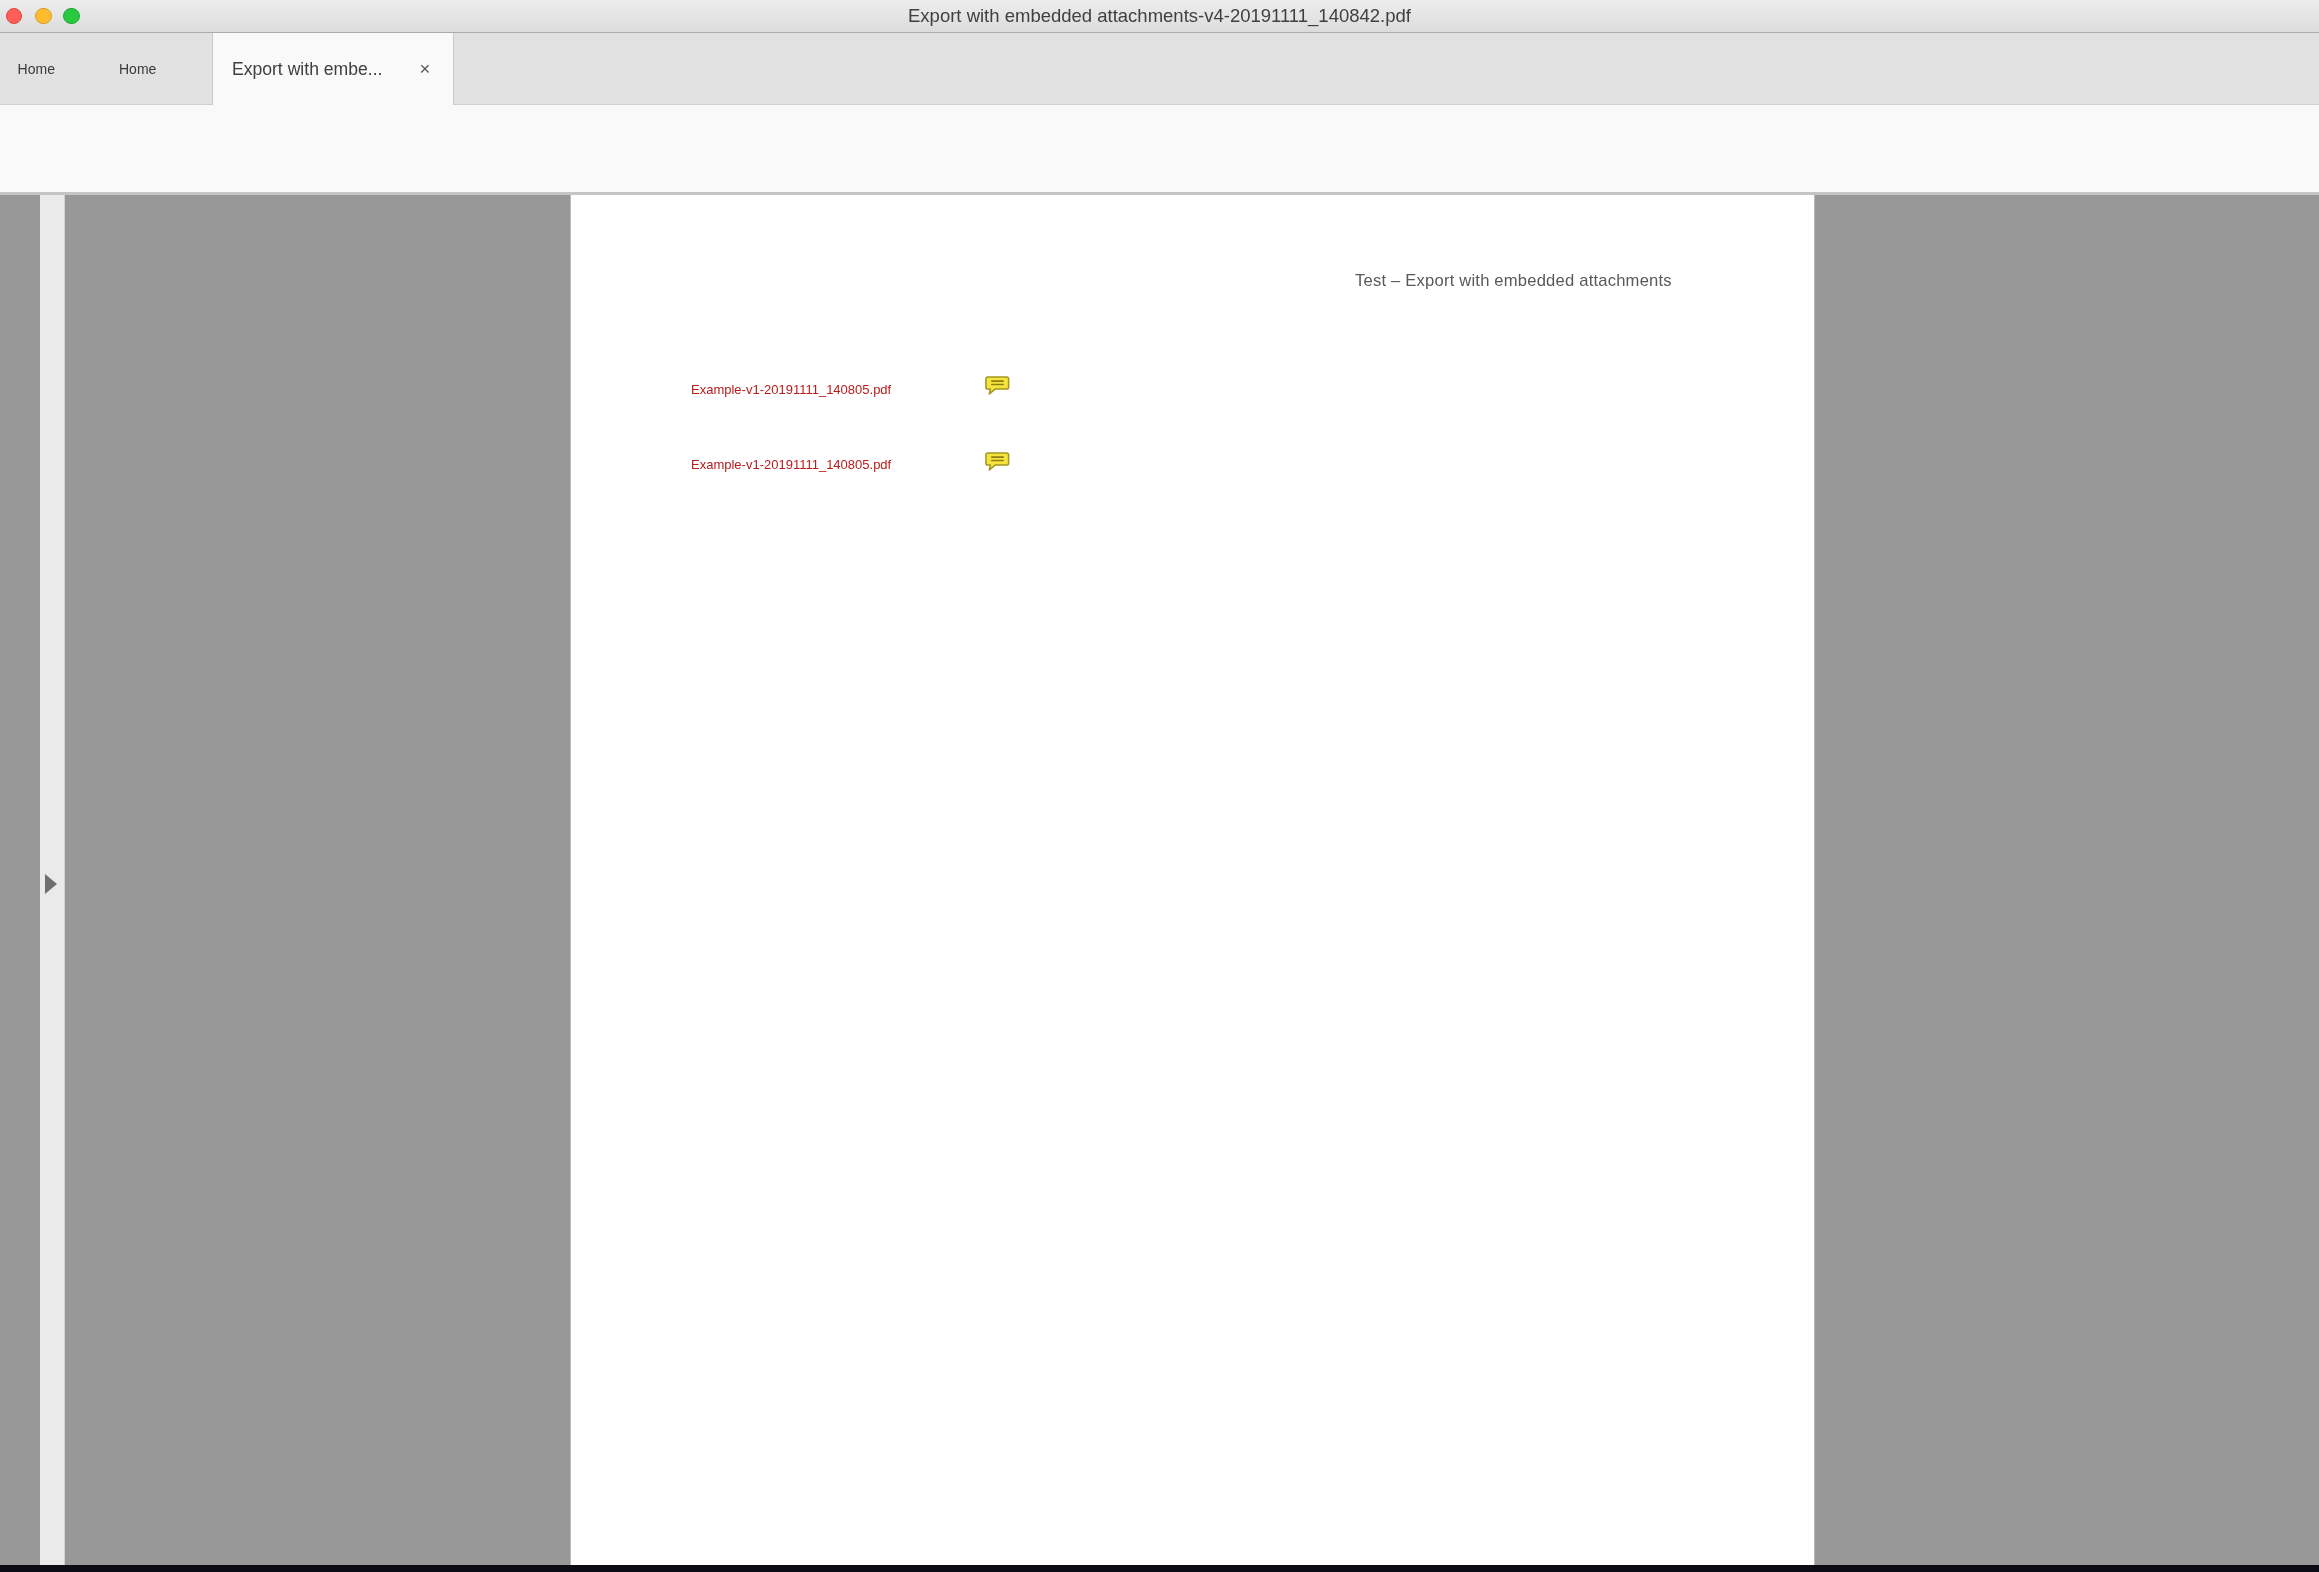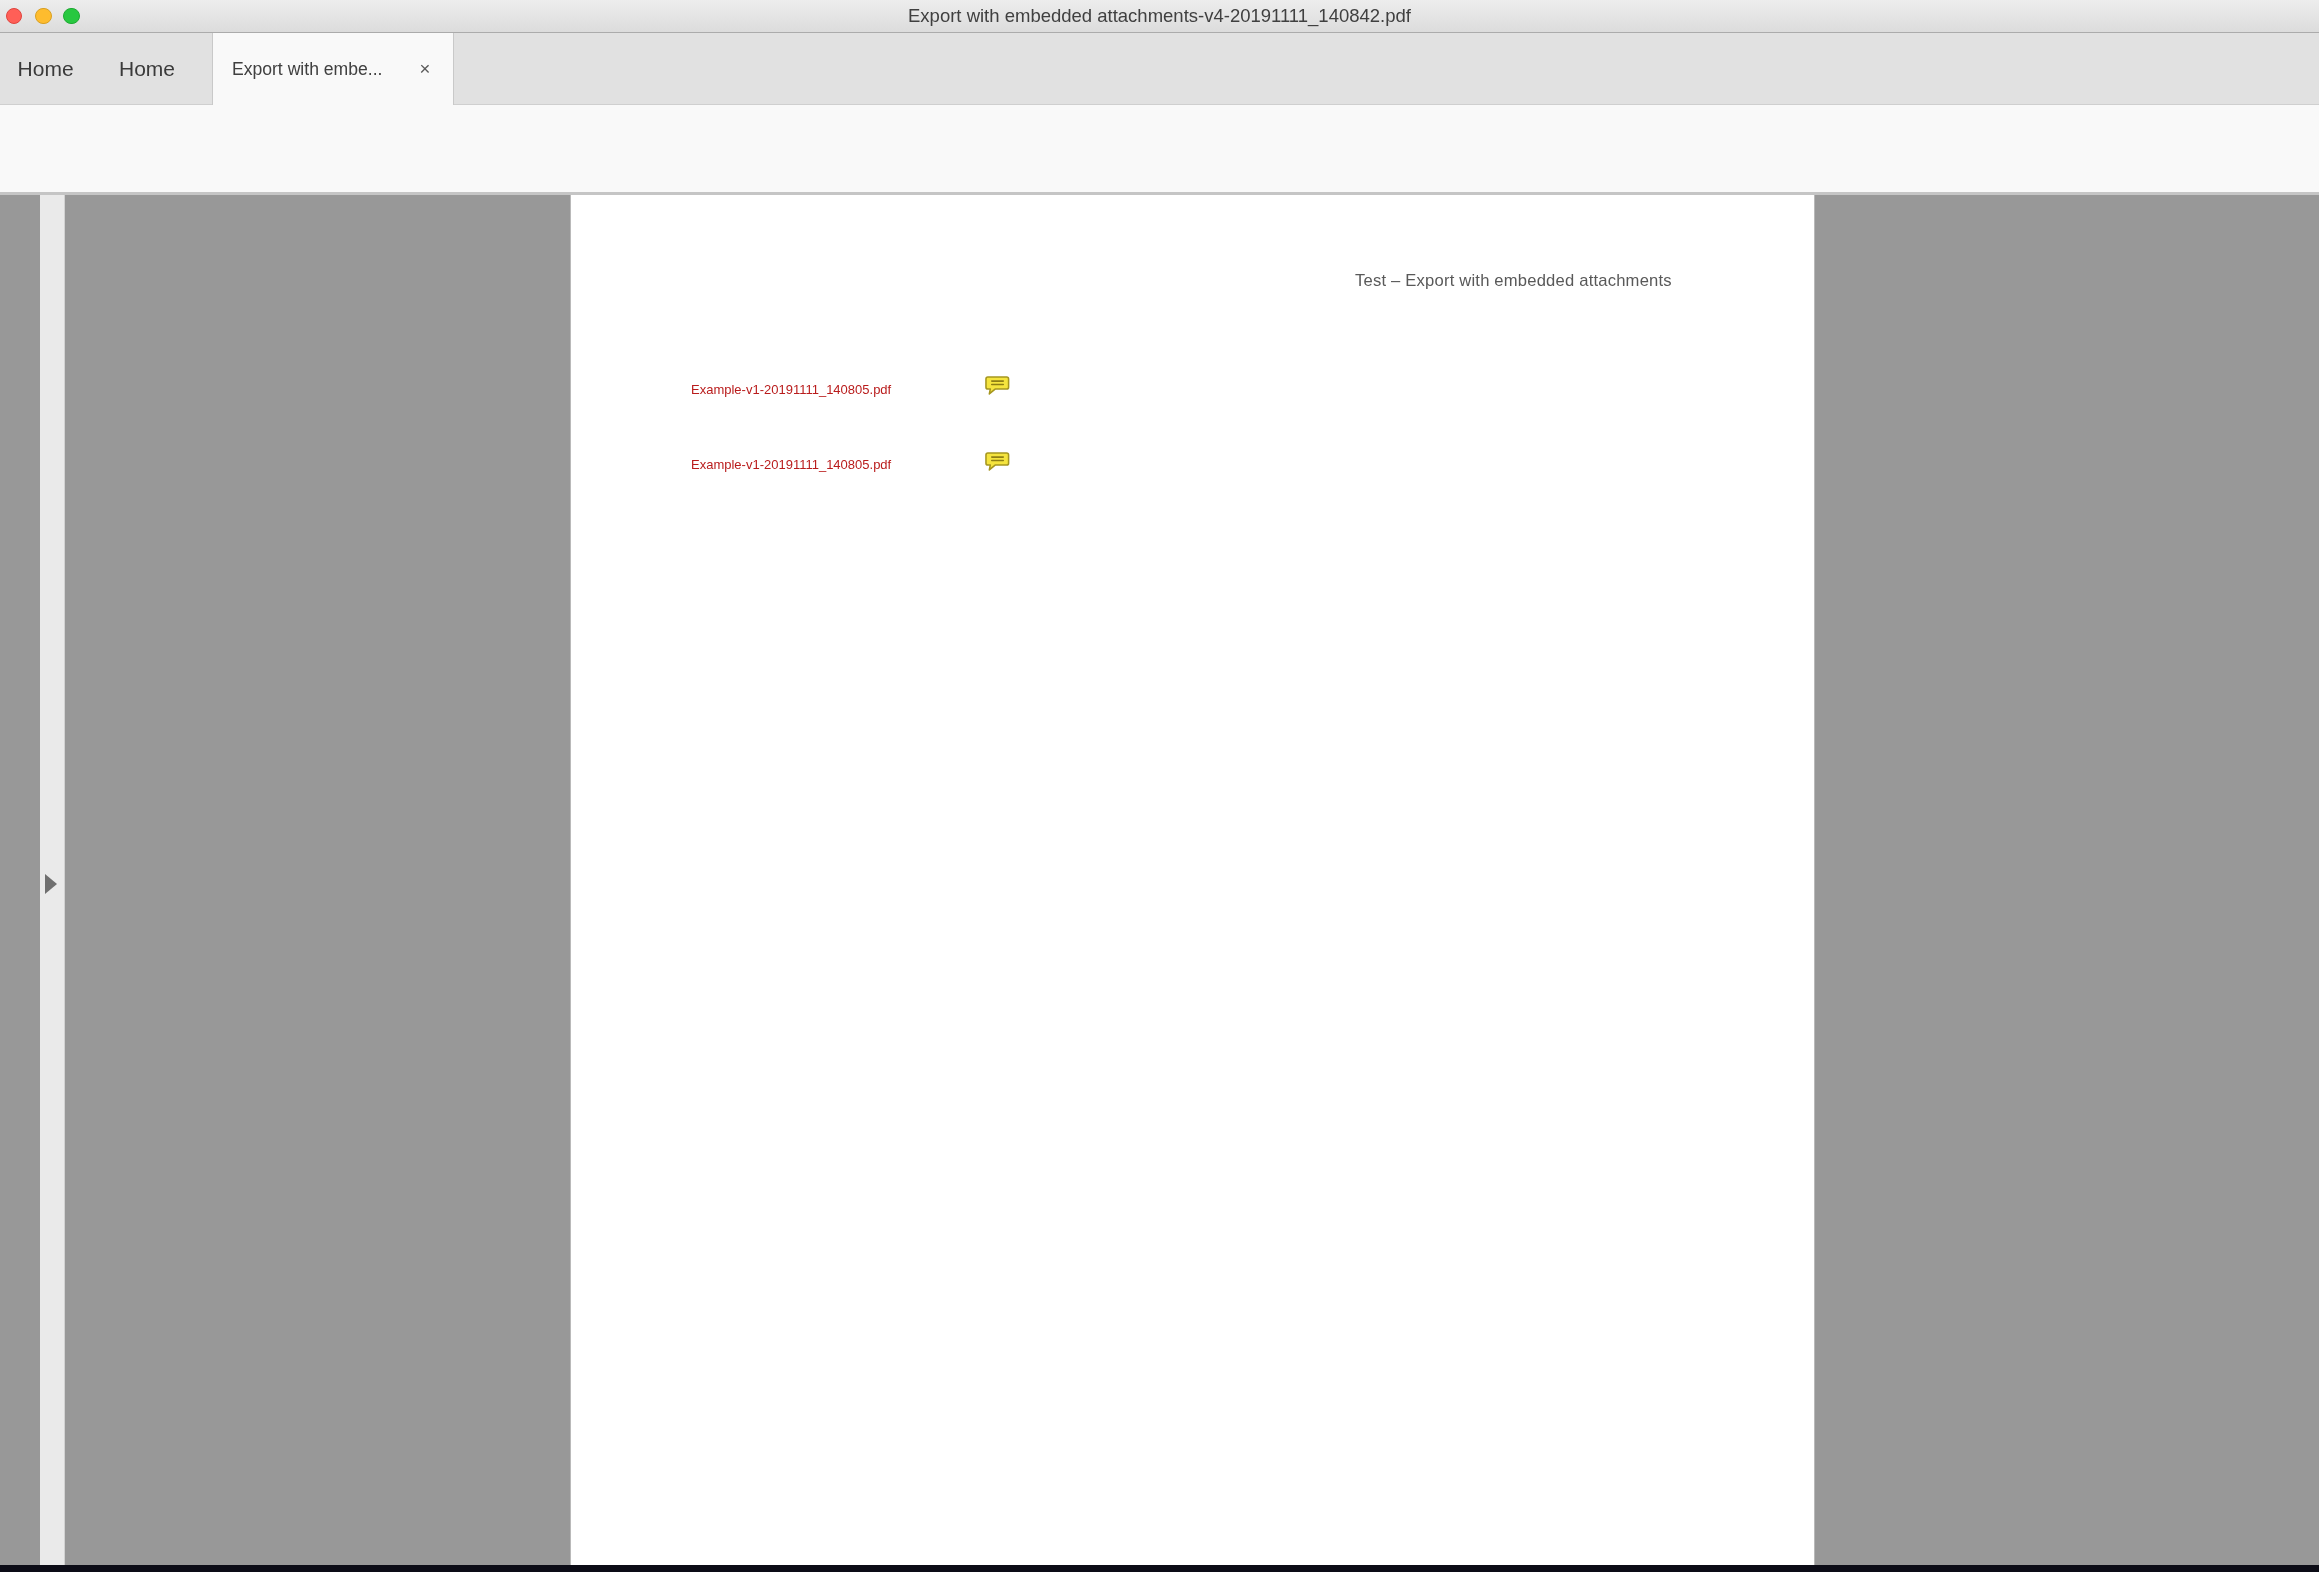--- a/index.html
+++ b/index.html
@@ -20,21 +20,21 @@
   .t-red{ left:5.9px;  background:#ff5f57; border:1px solid #e0443e; }
   .t-yel{ left:35px; background:#febc2e; border:1px solid #d9a022; }
   .t-grn{ left:63px; background:#28c840; border:1px solid #1eaa33; }
 
   
   .tabbar{
     position:absolute; left:0; top:33px; width:2319px; height:72px;
     background:#e1e1e1; border-bottom:1px solid #cfcfcf;
   }
   .tab-nav{ position:absolute; top:0; height:72px; line-height:72px;
-    font-size:21px; color:#3a3a3a; cursor:default; }
+    font-size:14px; color:#3a3a3a; cursor:default; }
   .tab-home{ left:17.6px; }
   .tab-tools{ left:119px; }
   .doc-tab{
     position:absolute; left:212px; top:0; width:242px; height:73px;
     background:#f9f9f9; border-left:1px solid #c9c9c9; border-right:1px solid #c9c9c9;
     display:flex; align-items:center; justify-content:center; gap:33px;
   }
   .doc-tab .label{ font-size:17.6px; color:#404040; }
   .doc-tab .close{ font-size:18.5px; color:#5a5a5a; line-height:1; padding:2px 3.9px; }
 

